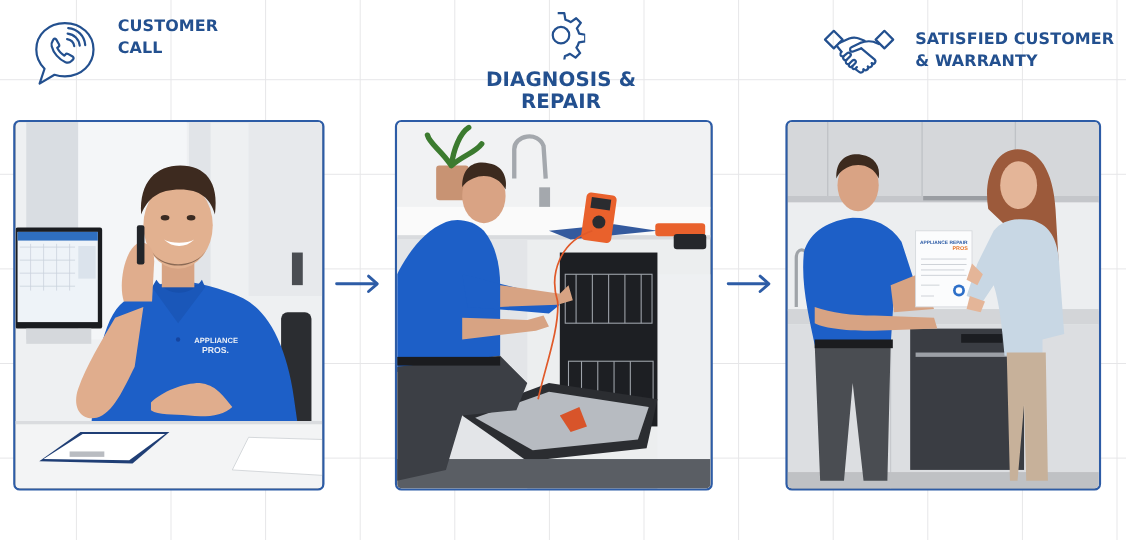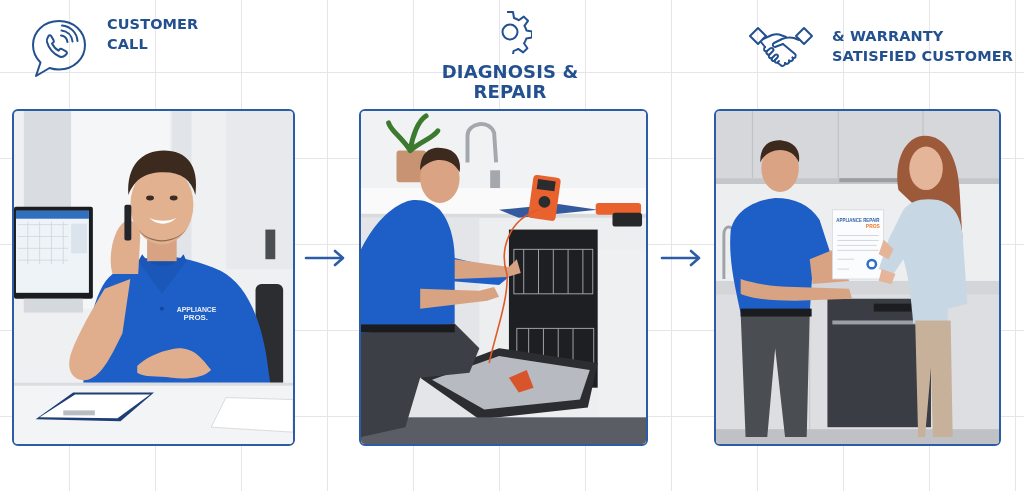--- a/index.html
+++ b/index.html
@@ -68,22 +68,22 @@
       <path d="M44.5 31.5 C46 33.5 43.5 36.5 41 34.5"></path>
       <path d="M41 34.5 C42 37 39 39 37 37"></path>
       <path d="M37 37 C37.5 39.5 34.5 41 32.5 39 L30 37"></path>
       <path d="M13 16 L17 21"></path>
       <path d="M17 21 C15 23 16 26 19 25 L22 22.5 C24 21 26.5 23 25 25 L21.5 28.5 C20 30 21 33 24 32 L27 29 C29 27.5 31 29.5 29.5 31.5 L27 34 C26 35.5 27.5 37.5 29.5 36.5 L31 35"></path>
       <path d="M19 25 C17.5 27 19.5 29.5 21.5 28.5"></path>
       <path d="M24 32 C23 34 25 36.5 27 34"></path>
     </svg>
   </span>
   <div style="margin-left:18px;">
+    <div class="step-title">SATISFIED CUSTOMER</div>
     <div class="step-title">&amp; WARRANTY</div>
-    <div class="step-title">SATISFIED CUSTOMER</div>
   </div>
 </div>
 
 <div class="card" style="left:12px; top:109px; width:283px; height:337px;">
   <svg class="scene" viewBox="0 0 283 337" preserveAspectRatio="none">
     <rect x="0" y="0" width="283" height="337" fill="#eef0f2"></rect>
     <rect x="10" y="0" width="48" height="200" fill="#d9dde2"></rect>
     <rect x="58" y="0" width="100" height="200" fill="#f4f6f8"></rect>
     <rect x="160" y="0" width="20" height="200" fill="#e1e4e8"></rect>
     <rect x="215" y="0" width="68" height="160" fill="#e7e9ec"></rect>

